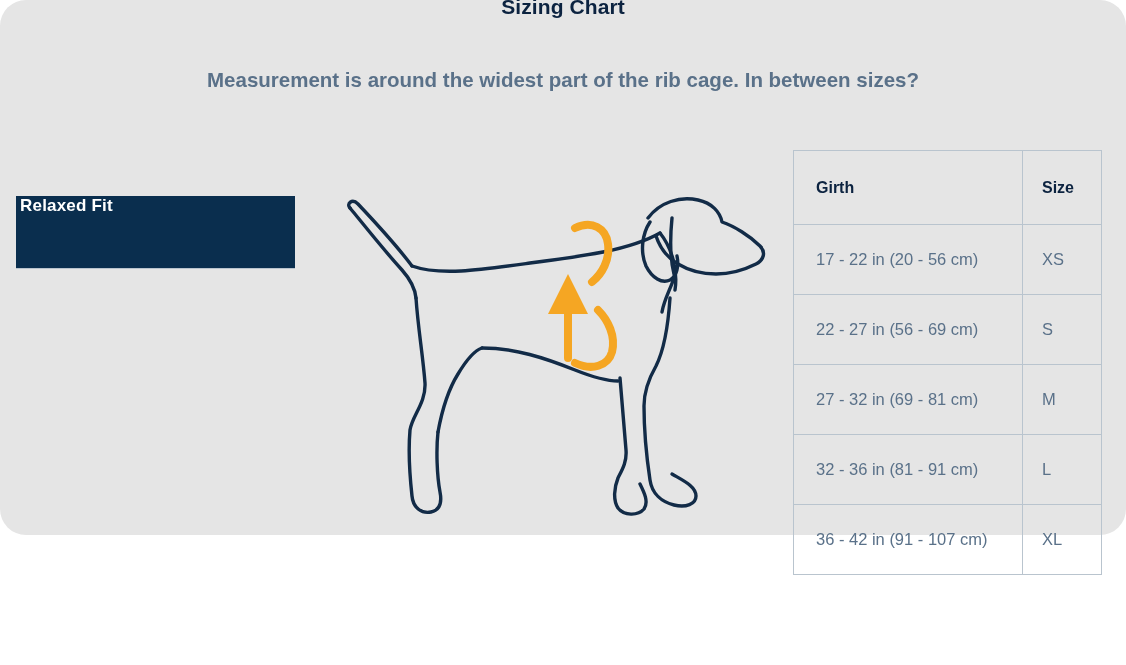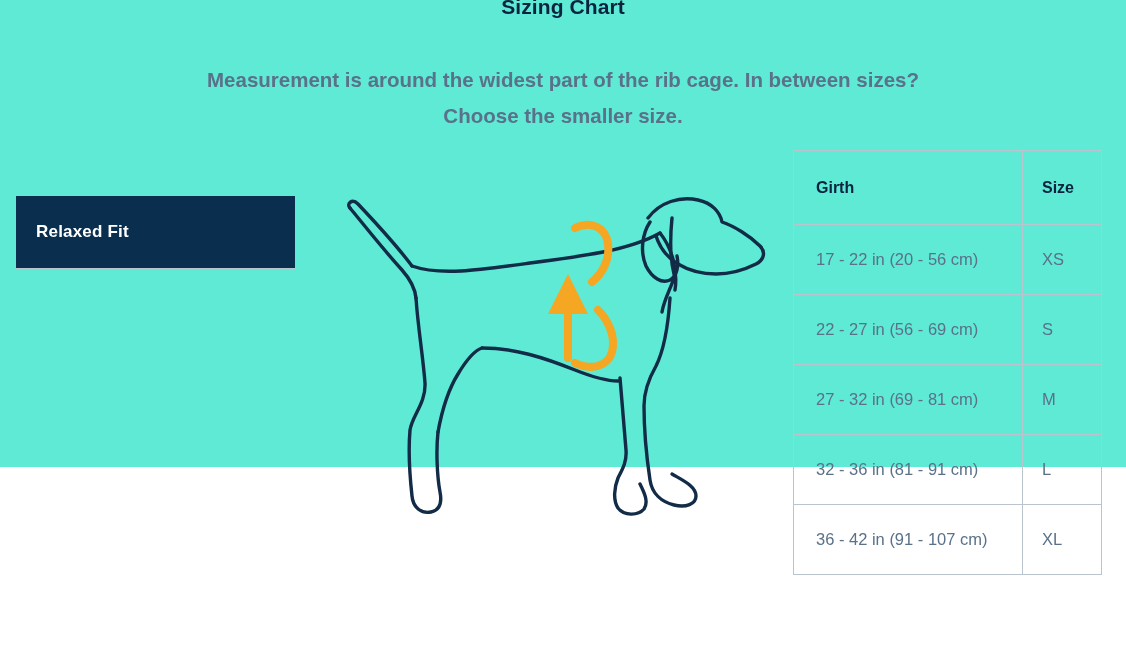--- a/index.html
+++ b/index.html
@@ -8,22 +8,23 @@
     width: 1126px;
     height: 665px;
     background: #ffffff;
     font-family: "Liberation Sans", sans-serif;
     overflow: hidden;
   }
 
   #page {
     position: relative;
     width: 1126px;
-    height: 467px;
-    background: #5eead4;
+    height: 535px;
+    background: #e5e5e5;
+    border-radius: 26px;
   }
 
   
   .page-title {
     position: absolute;
     left: 0;
     top: -5px;
     width: 1126px;
     text-align: center;
     font-size: 21px;
@@ -52,22 +53,22 @@
     top: 196px;
     width: 279px;
     background: #ffffff;
     border: 1px solid #B9C4CE;
     border-top: none;
   }
   .fit-card-header {
     background: #0A2E4E;
     height: 72px;
     display: flex;
-    align-items: center;
-    padding-left: 20px;
+    align-items: flex-start;
+    padding-left: 4px;
     margin: 0 -1px 0 -1px;
   }
   .fit-card-title {
     color: #ffffff;
     font-size: 17px;
     font-weight: bold;
     letter-spacing: 0.2px;
   }
   .fit-card-body {
     padding: 24px 20px 26px 20px;
@@ -125,21 +126,20 @@
 </style>
 </head>
 <body>
 
 <div id="page">
 
   <div class="page-title">Sizing Chart</div>
 
   <div class="subtitle-block">
     <span class="subtitle-line">Measurement is around the widest part of the rib cage. In between sizes?</span>
-    <span class="subtitle-line">Choose the smaller size.</span>
   </div>
 
   <div class="fit-card">
     <div class="fit-card-header">
       <span class="fit-card-title">Relaxed Fit</span>
     </div>
   </div>
 
   <div class="dog-figure">
     <svg viewBox="0 0 450 350" xmlns="http://www.w3.org/2000/svg">

